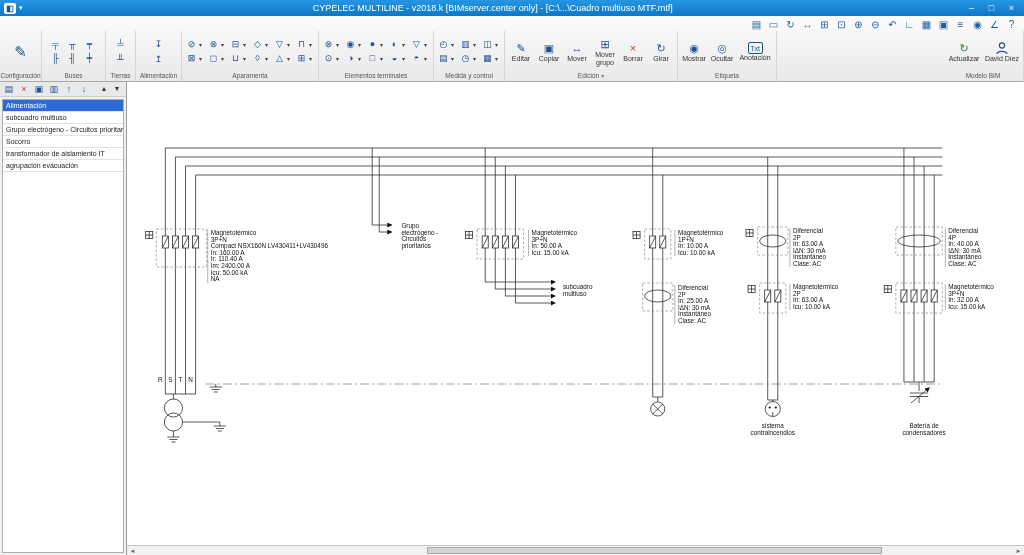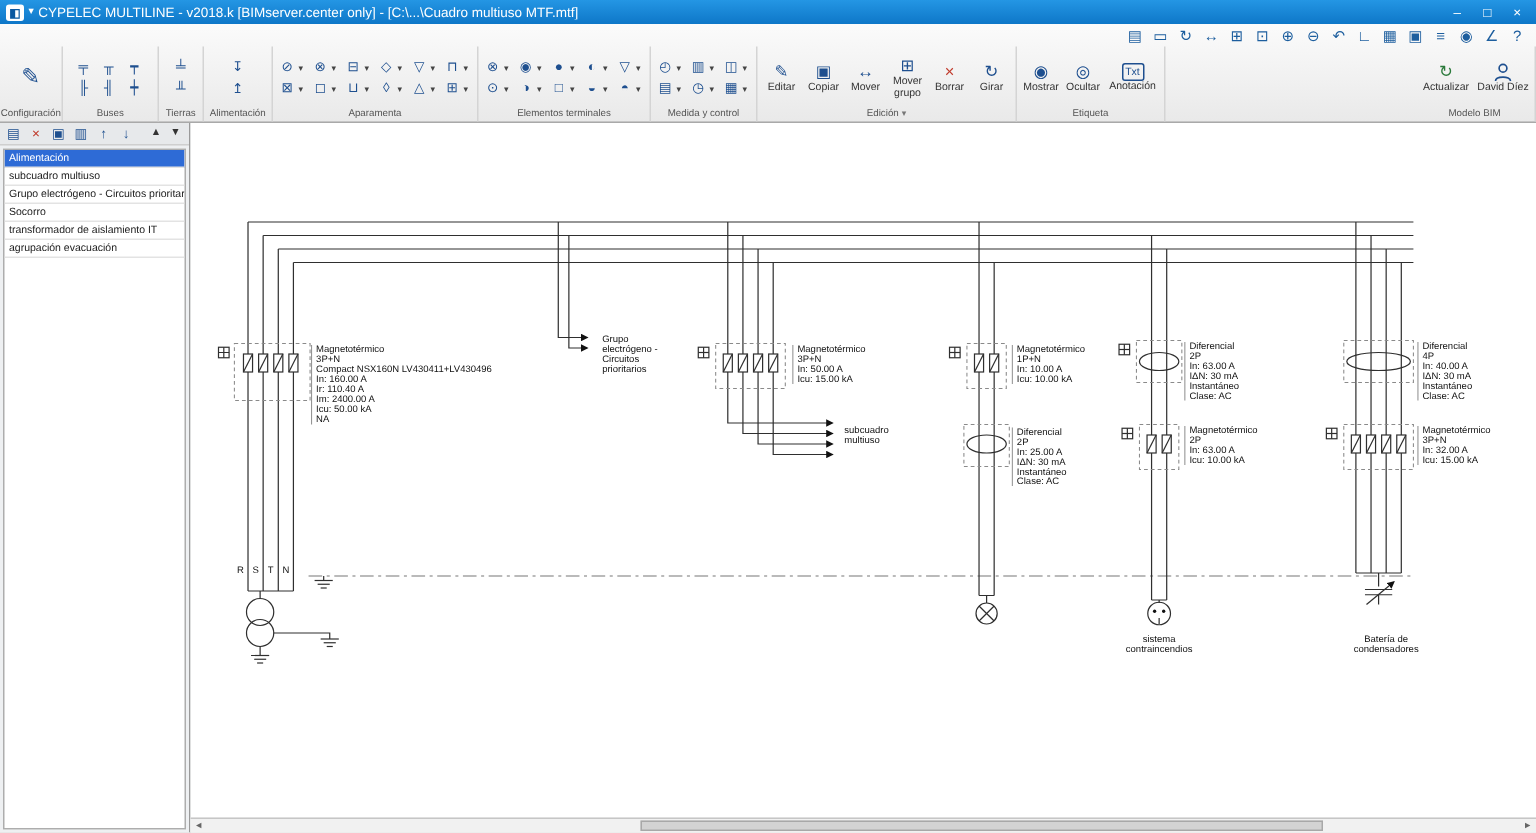--- a/index.html
+++ b/index.html
@@ -5,21 +5,21 @@
   * { margin:0; padding:0; box-sizing:border-box; }
   html,body { width:1024px; height:555px; overflow:hidden;
     font-family:"Liberation Sans",sans-serif; background:#dcdcdc; }
 
   
   .titlebar { height:16px; background:linear-gradient(#2496e4,#0e77c8);
     display:flex; align-items:center; color:#fff; font-size:9px; padding:0 4px; gap:3px; }
   .app-ico { width:12px; height:11px; background:#fff; color:#0a58a0; font-size:8px;
     line-height:11px; text-align:center; border-radius:2px; font-weight:bold; }
   .tb-caret { font-size:7px; line-height:14px; }
-  .tb-title { flex:1; text-align:left; white-space:nowrap; overflow:hidden; }
+  .tb-title { flex:1; text-align:center; white-space:nowrap; overflow:hidden; }
   .tb-btn { width:17px; text-align:center; font-size:9px; line-height:14px; cursor:default; }
 
   
   .ribbon { height:66px; background:linear-gradient(#fbfbfb,#e9e9e9);
     border-bottom:1px solid #a9a9a9; display:flex; flex-direction:column; }
   .quick-row { height:15px; display:flex; justify-content:flex-end; align-items:center;
     gap:4px; padding:1px 6px 0; }
   .qicon { width:13px; height:13px; font-size:10px; line-height:13px; text-align:center;
     color:#1d5e9e; }
   .groups { flex:1; display:flex; align-items:stretch; }

